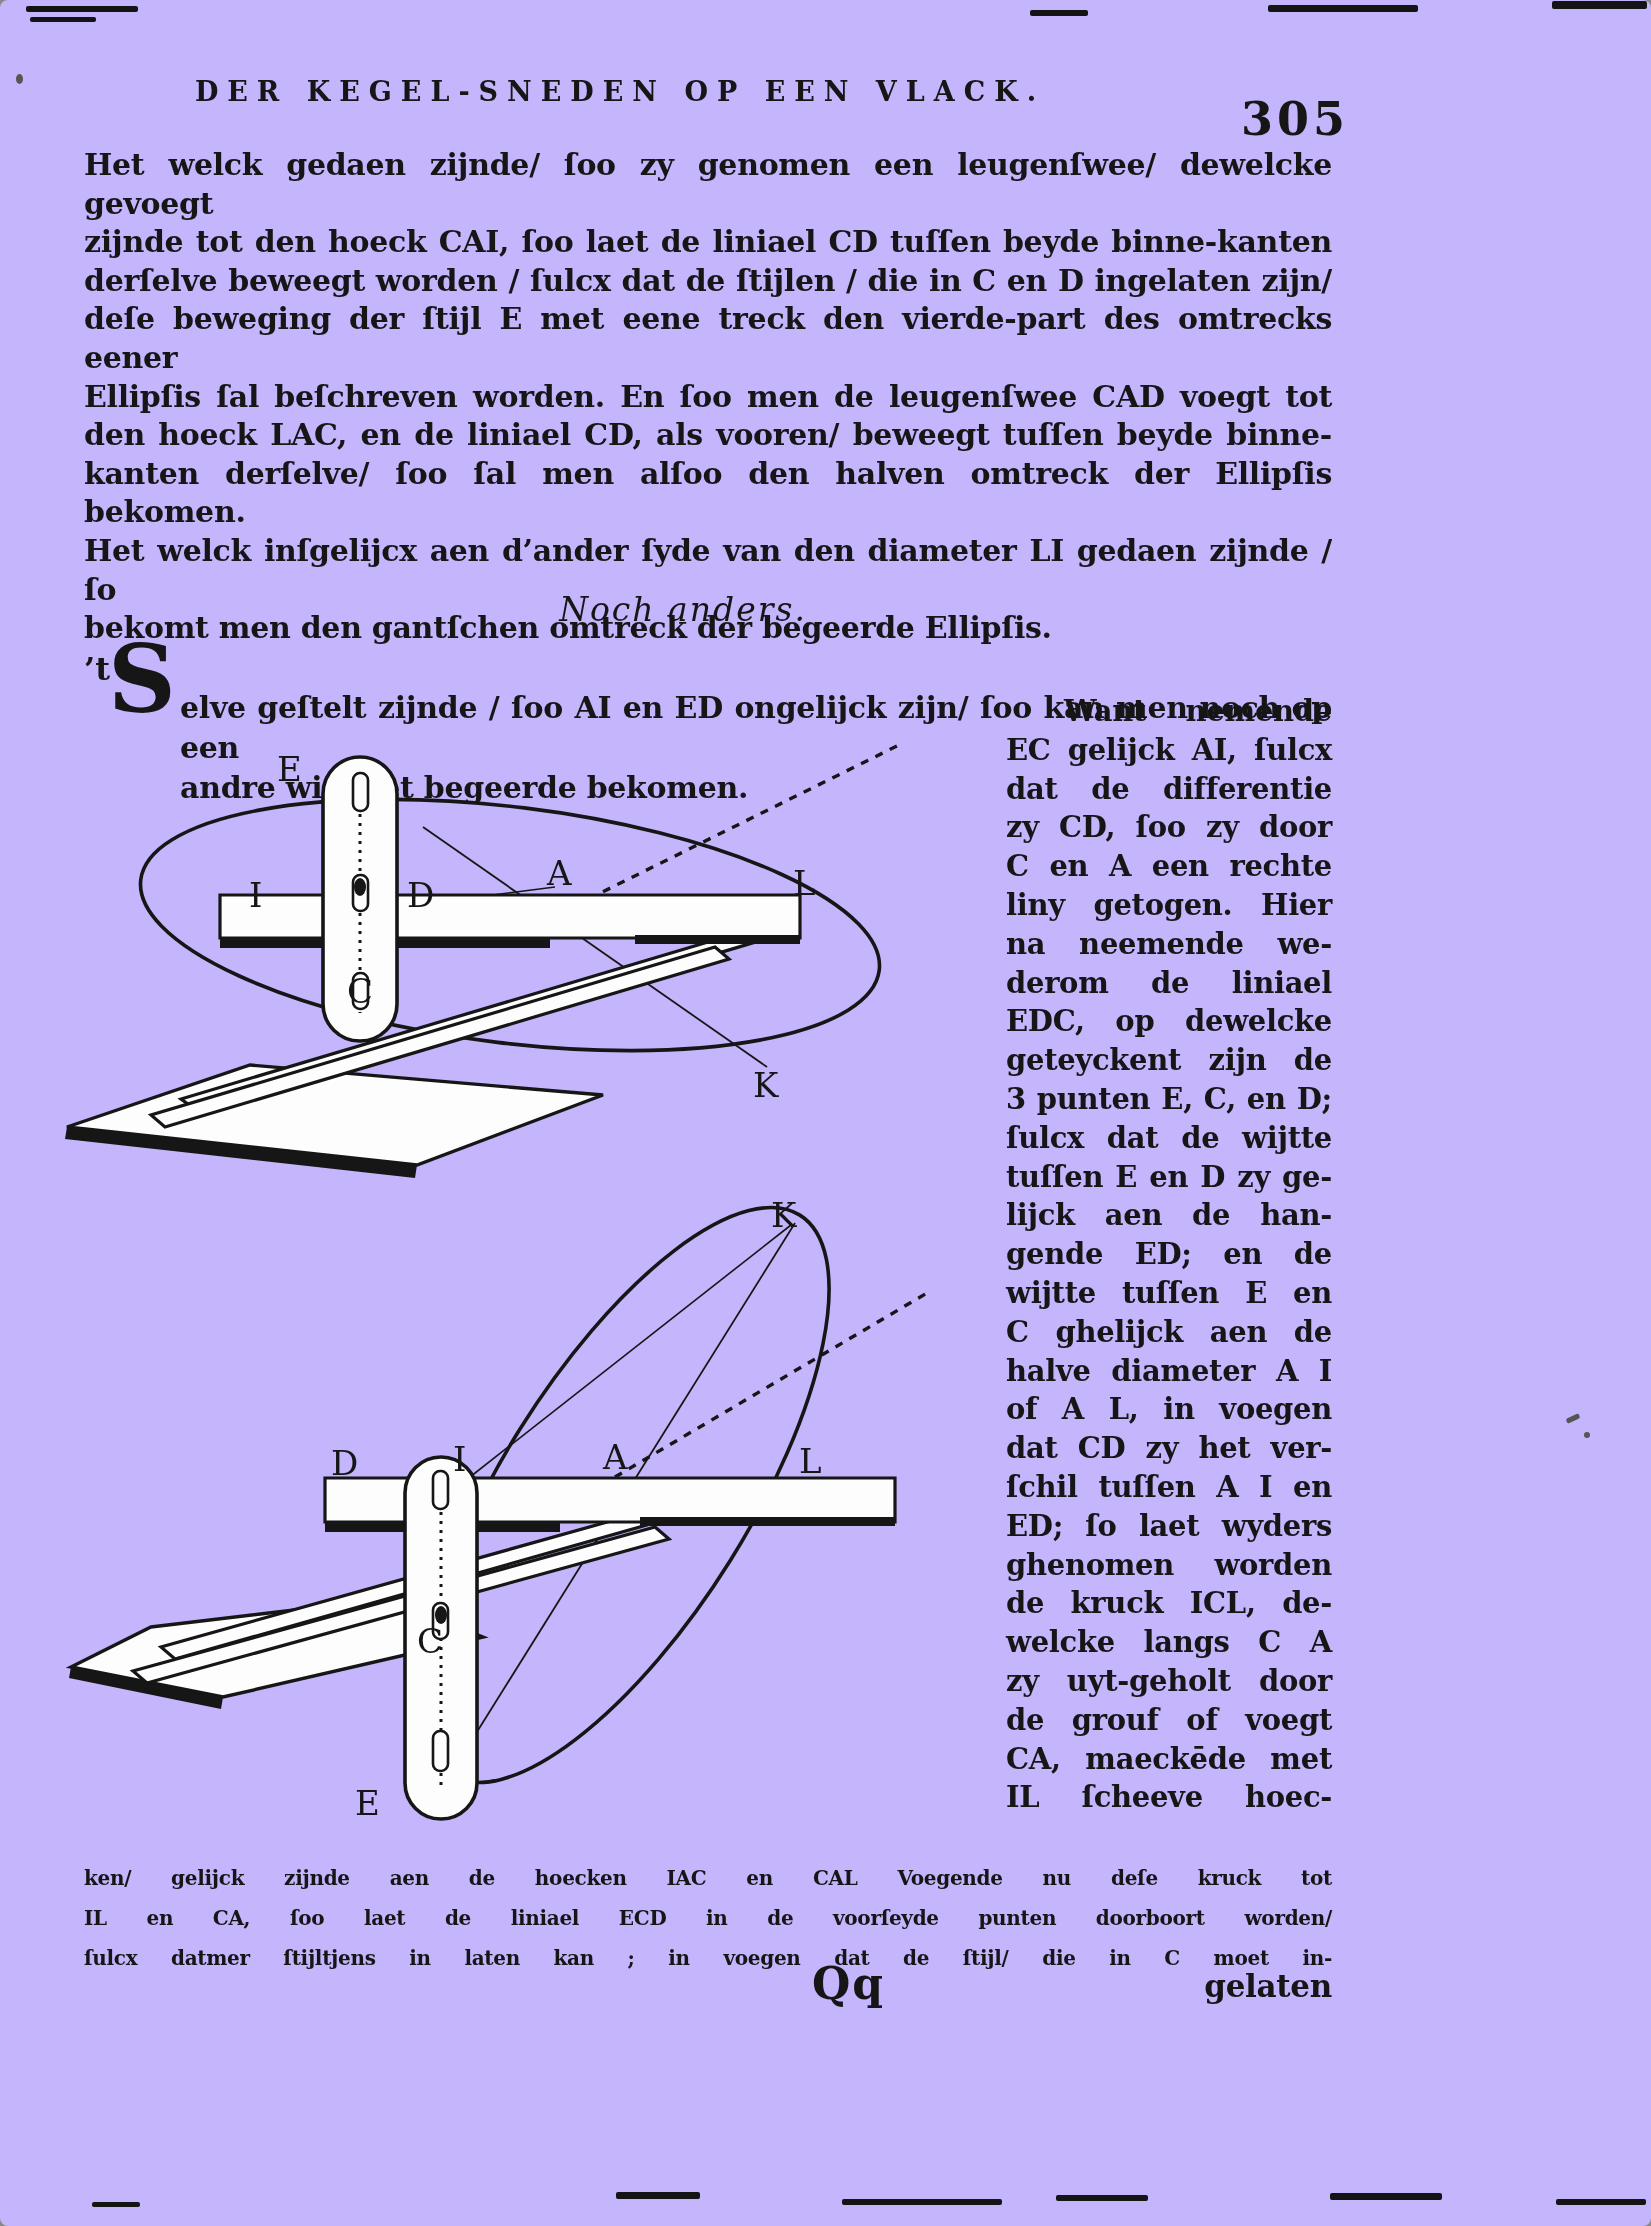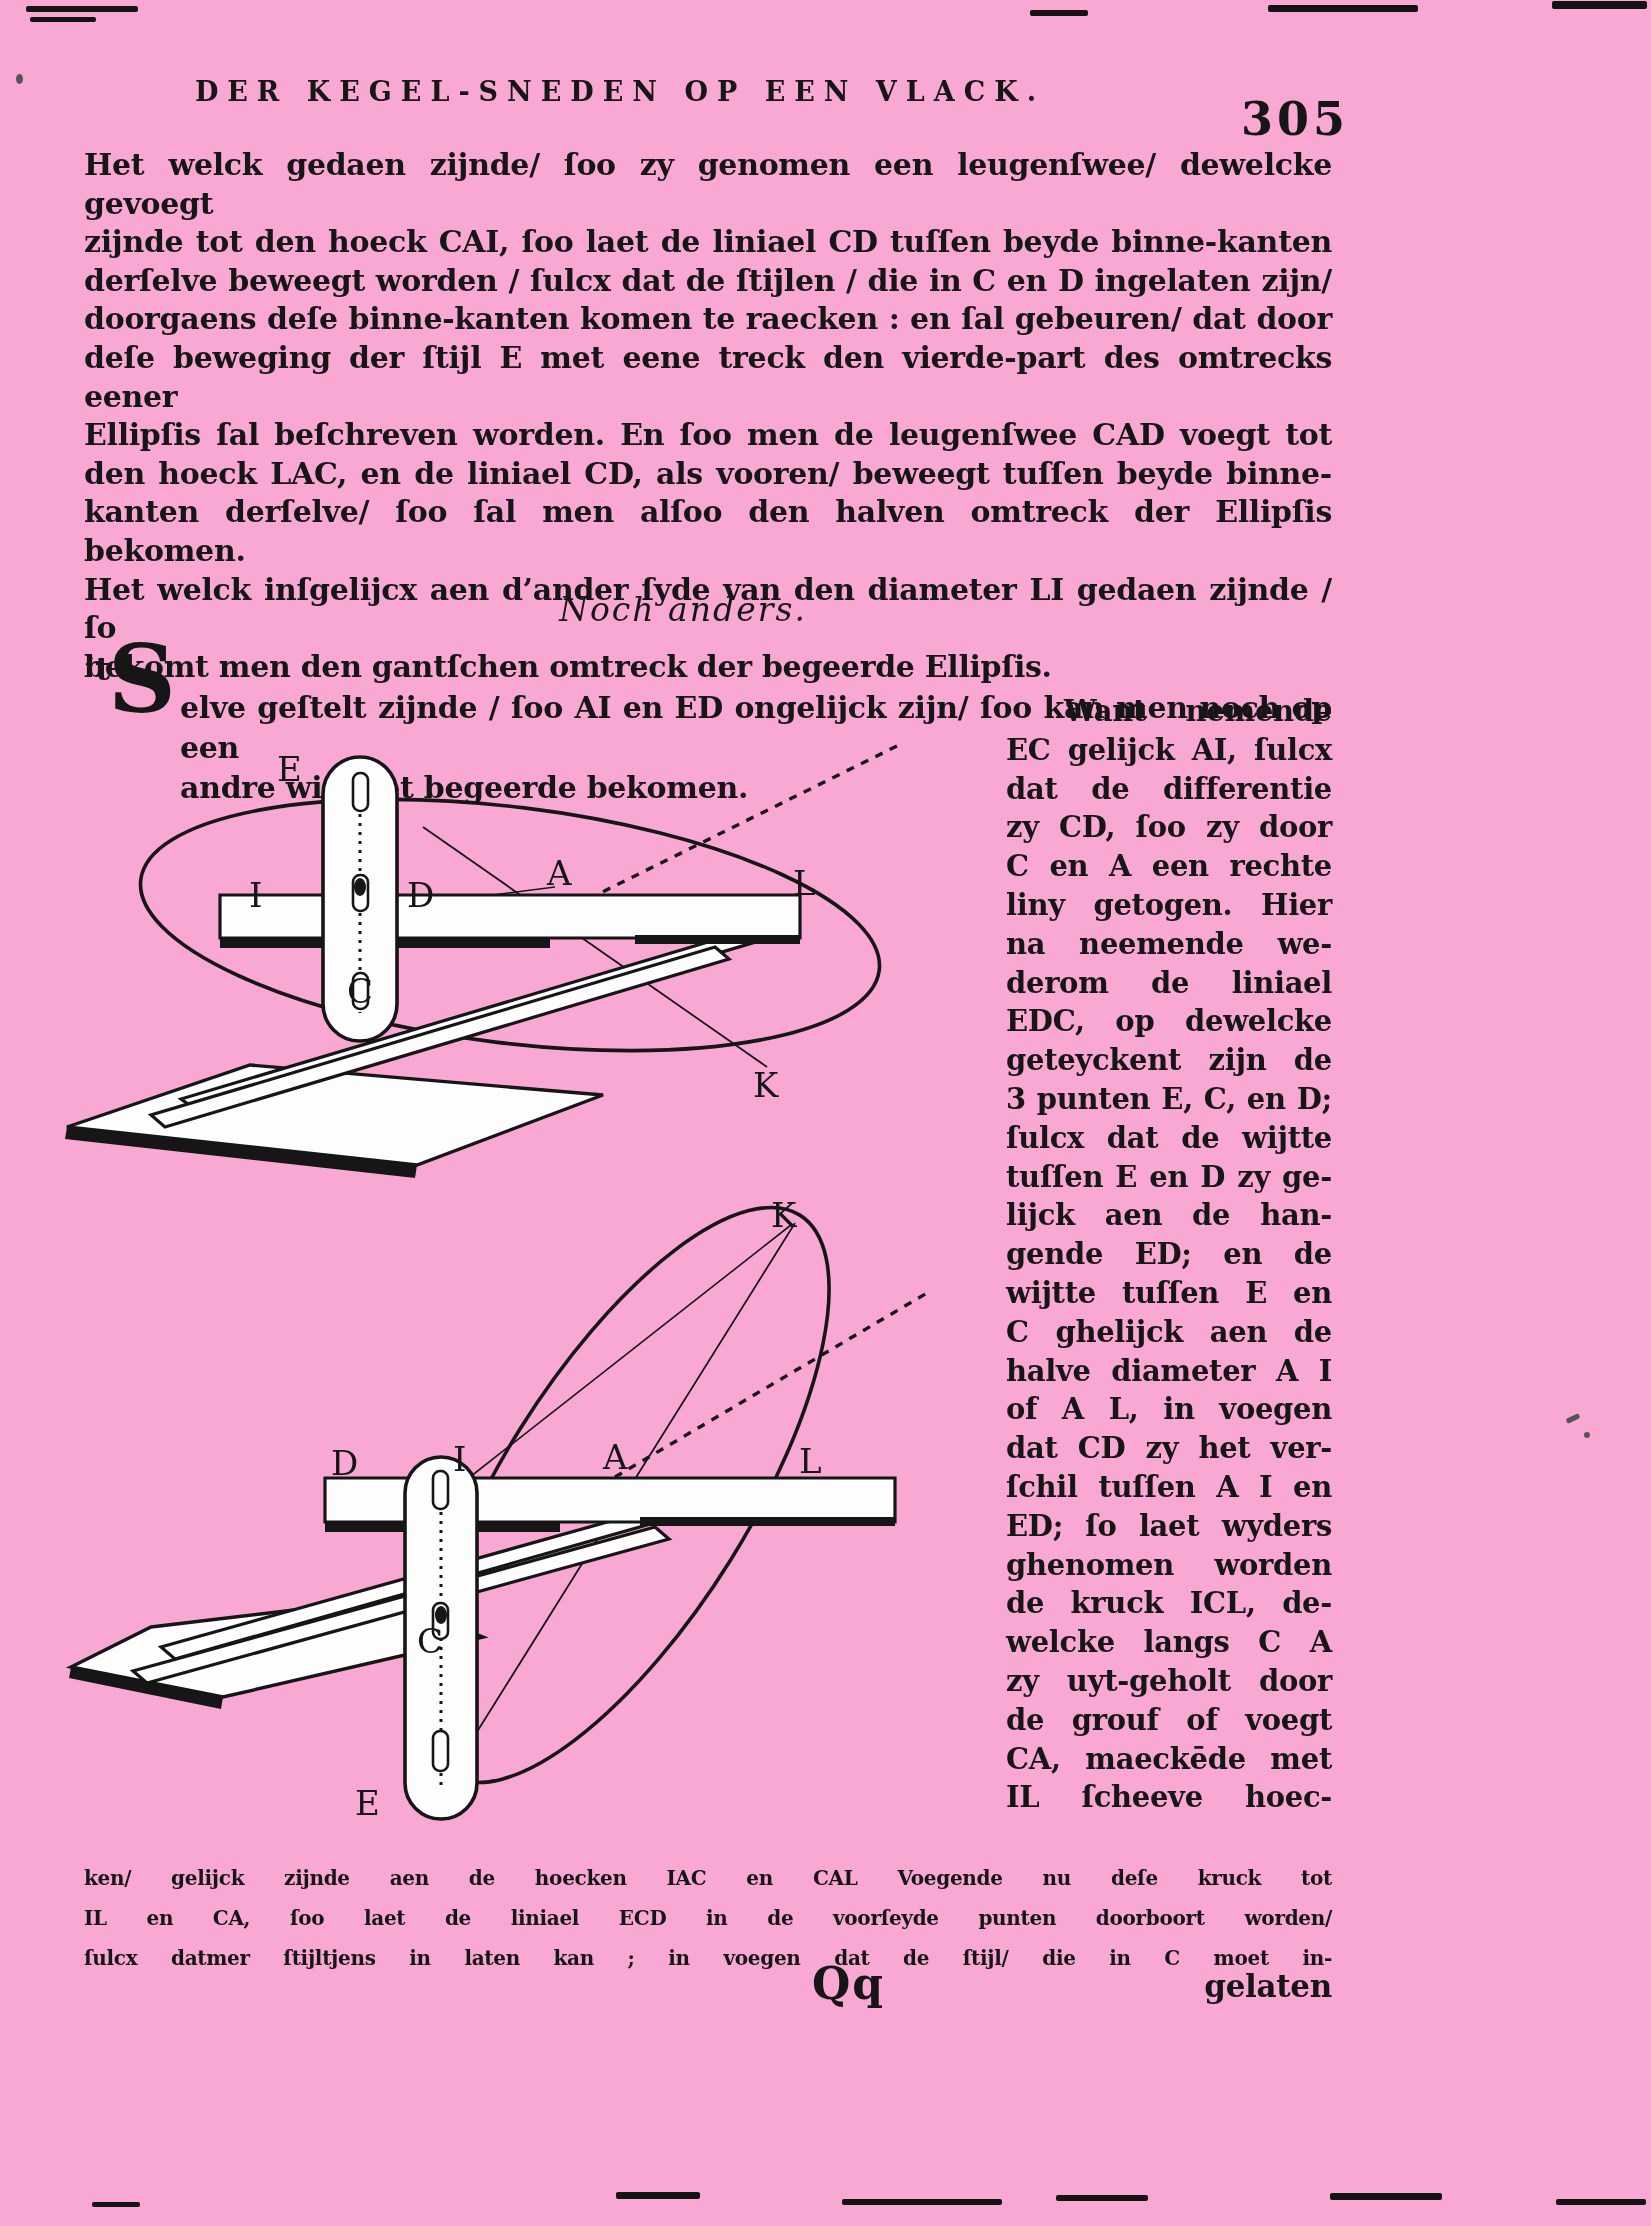--- a/index.html
+++ b/index.html
@@ -1,19 +1,20 @@
 <!DOCTYPE html>
 <html><head>
 <meta charset="utf-8">
 <style>
   html,body{margin:0;padding:0;background:#888;}
   #page{
-    position:relative;width:1651px;height:2226px;background:#f9a8d4;
+    position:relative;width:1651px;height:2226px;background:#c4b5fd;
     font-family:"DejaVu Serif","Liberation Serif",serif;color:#161616;
     overflow:hidden;
+    border-radius:8px;
   }
   .abs{position:absolute;}
   
   #header-title{
     left:120px;top:76px;width:1000px;text-align:center;
     font-size:27px;font-weight:bold;letter-spacing:9px;white-space:nowrap;
   }
   #page-number{
     left:1235px;top:72px;width:120px;text-align:center;
     font-size:46px;font-weight:bold;letter-spacing:4px;margin-top:20px;
@@ -67,21 +68,20 @@
   <div class="art light" style="left:1566px;top:1416px;width:14px;height:5px;transform:rotate(-25deg);"></div>
   <div class="art light" style="left:1584px;top:1432px;width:6px;height:6px;border-radius:50%;"></div>
 
   <div class="abs" id="header-title">DER KEGEL-SNEDEN OP EEN VLACK.</div>
   <div class="abs" id="page-number">305</div>
 
   <div class="abs bl block" id="para1">
       <div class="tline">Het welck gedaen zijnde/ ſoo zy genomen een leugenſwee/ dewelcke gevoegt</div>
       <div class="tline">zijnde tot den hoeck CAI, ſoo laet de liniael CD tuſſen beyde binne-kanten</div>
       <div class="tline">derſelve beweegt worden / ſulcx dat de ſtijlen / die in C en D ingelaten zijn/</div>
-      <div class="tline">doorgaens deſe binne-kanten komen te raecken : en ſal gebeuren/ dat door</div>
       <div class="tline">deſe beweging der ſtijl E met eene treck den vierde-part des omtrecks eener</div>
       <div class="tline">Ellipſis ſal beſchreven worden.  En ſoo men de leugenſwee CAD voegt tot</div>
       <div class="tline">den hoeck LAC, en de liniael CD, als vooren/ beweegt tuſſen beyde binne-</div>
       <div class="tline">kanten derſelve/ ſoo ſal men alſoo den halven omtreck der Ellipſis bekomen.</div>
       <div class="tline">Het welck inſgelijcx aen d’ander ſyde van den diameter LI gedaen zijnde / ſo</div>
       <div class="tline">bekomt men den gantſchen omtreck der begeerde Ellipſis.</div>
     </div>
 
   <div class="abs" id="heading2">Noch anders.</div>
 

